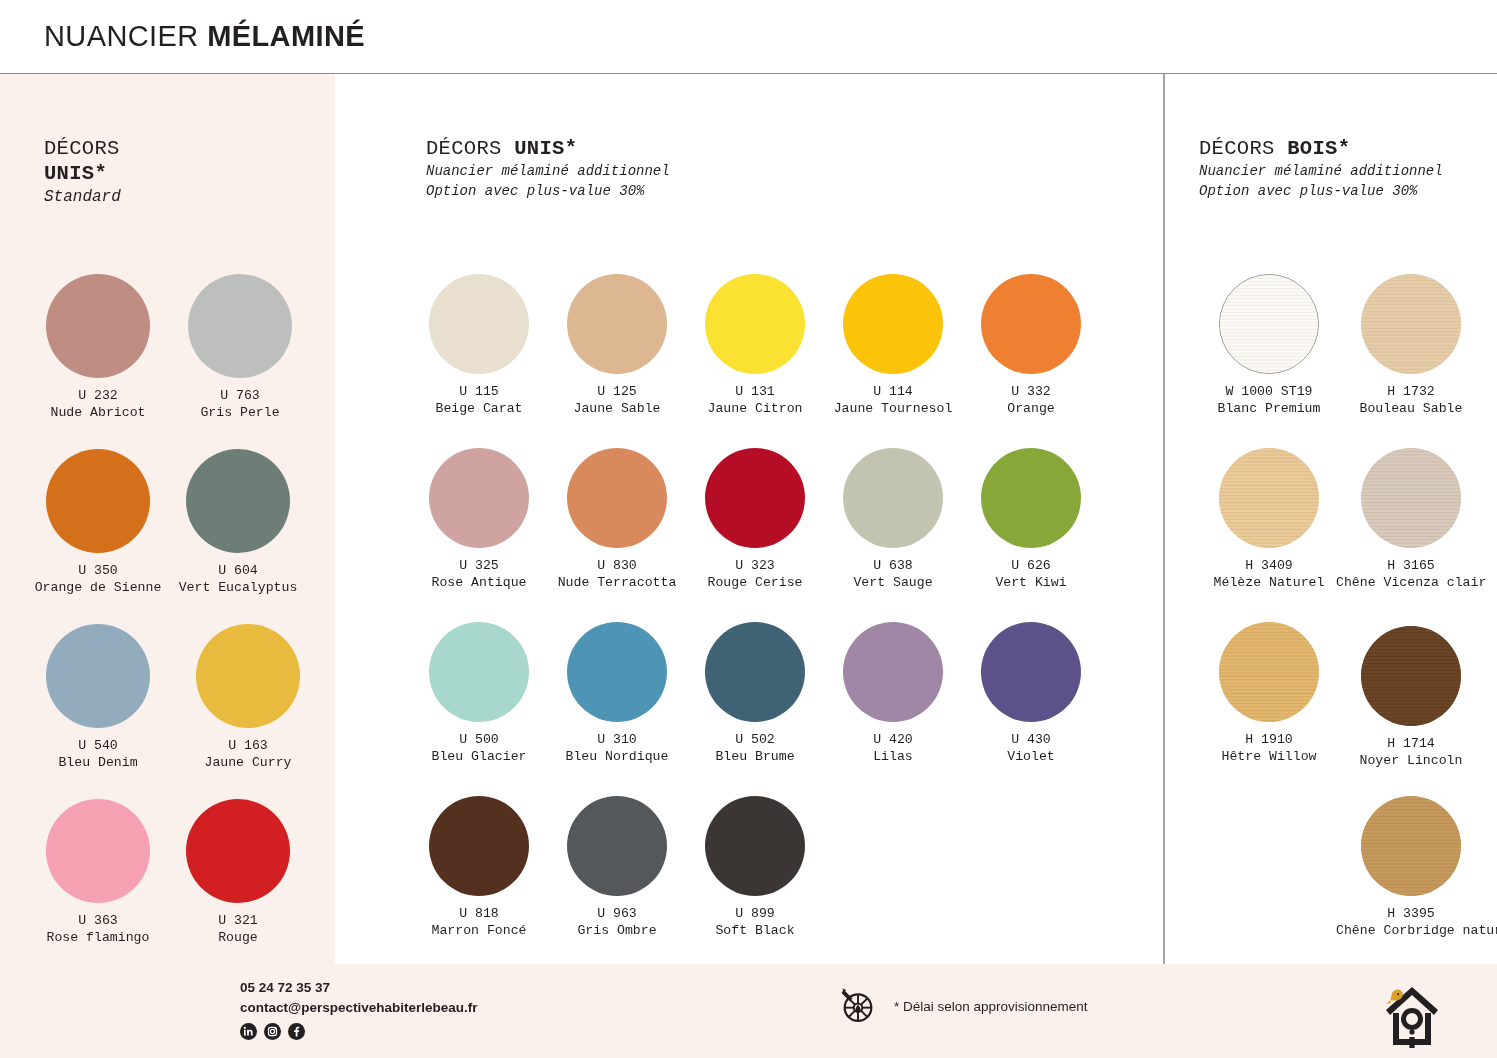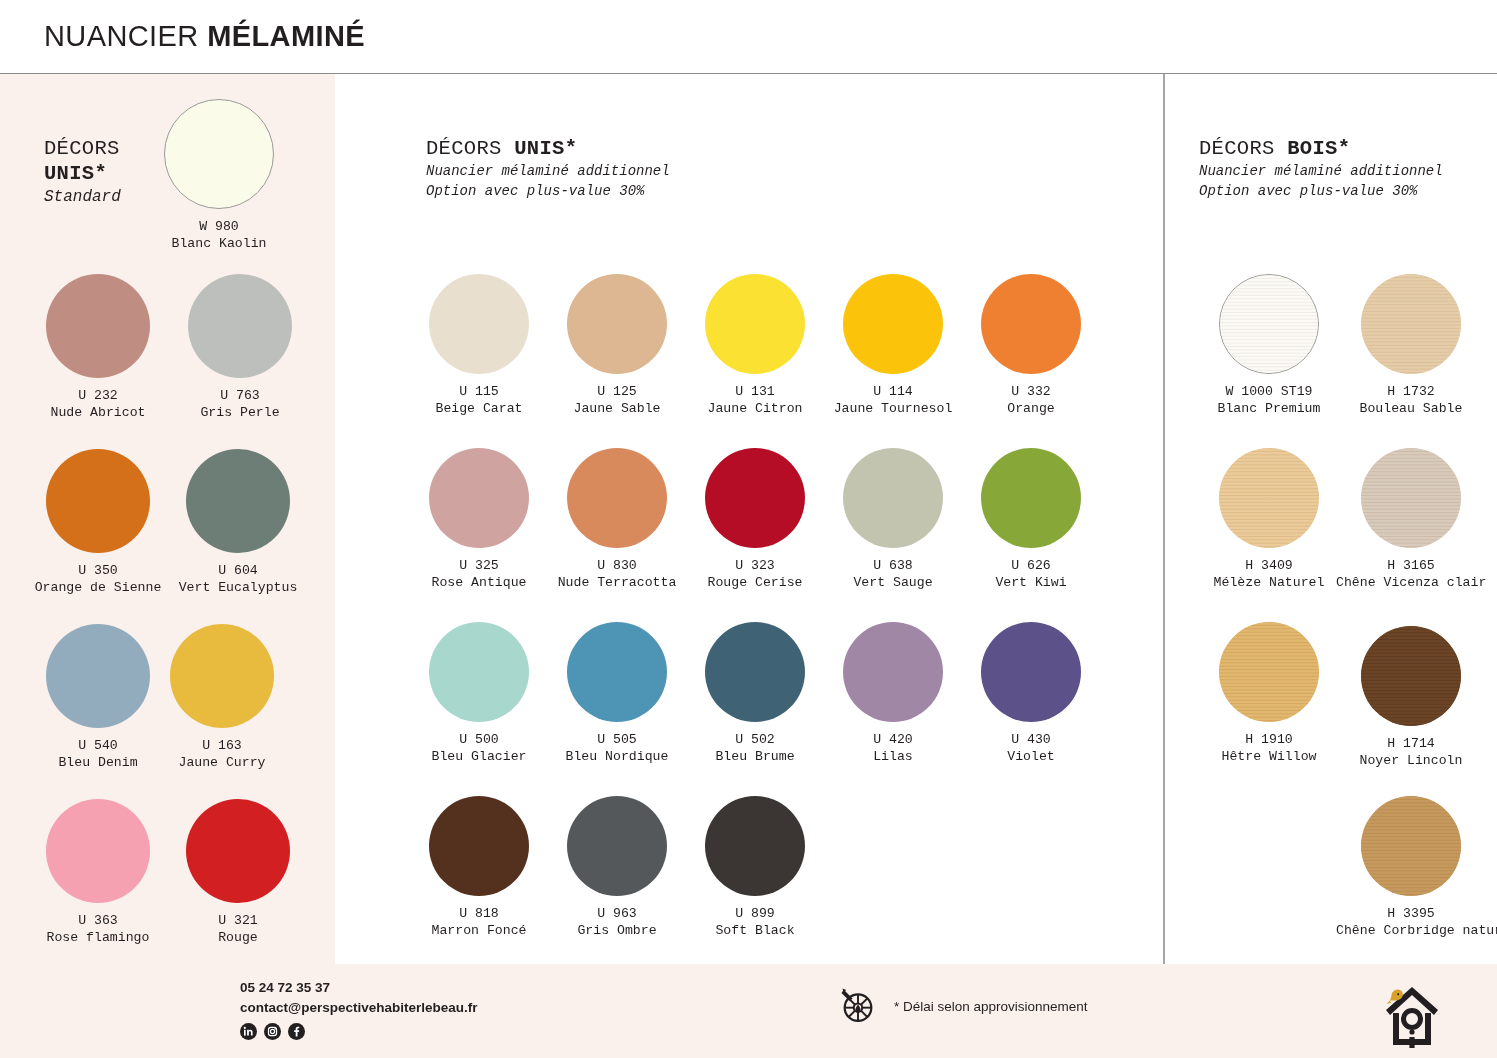--- a/index.html
+++ b/index.html
@@ -230,27 +230,20 @@
     </div>
 
     <div class="sec-head" id="right-head">
       <div class="sec-title">
         <span>DÉCORS </span><b>BOIS*</b>
       </div>
       <div class="sec-sub">Nuancier mélaminé additionnel</div>
       <div class="sec-sub">Option avec plus-value 30%</div>
     </div>
 
-    <div class="swatch" id="sw-kaolin">
-      <div class="disc outlined" style="background: rgb(251, 251, 233);"></div>
-      <div class="labels">
-        <span class="code">W 980</span>
-        <span class="name">Blanc Kaolin</span>
-      </div>
-    </div>
 
     <div id="sidebar-grid">
         <div class="swatch" style="left: 23px; top: 200px; width: 150px;">
           <div class="disc" style="width: 104px; height: 104px; background: rgb(192, 141, 130);"></div>
           <div class="labels">
             <span class="code">U 232</span>
             <span class="name">Nude Abricot</span>
           </div>
         </div>
         <div class="swatch" style="left: 165px; top: 200px; width: 150px;">
@@ -274,21 +267,21 @@
             <span class="name">Vert Eucalyptus</span>
           </div>
         </div>
         <div class="swatch" style="left: 23px; top: 550px; width: 150px;">
           <div class="disc" style="width: 104px; height: 104px; background: rgb(146, 172, 189);"></div>
           <div class="labels">
             <span class="code">U 540</span>
             <span class="name">Bleu Denim</span>
           </div>
         </div>
-        <div class="swatch" style="left: 147px; top: 550px; width: 150px;">
+        <div class="swatch" style="left: 173px; top: 550px; width: 150px;">
           <div class="disc" style="width: 104px; height: 104px; background: rgb(232, 187, 63);"></div>
           <div class="labels">
             <span class="code">U 163</span>
             <span class="name">Jaune Curry</span>
           </div>
         </div>
         <div class="swatch" style="left: 23px; top: 725px; width: 150px;">
           <div class="disc" style="width: 104px; height: 104px; background: rgb(245, 161, 178);"></div>
           <div class="labels">
             <span class="code">U 363</span>
@@ -377,21 +370,21 @@
         <div class="swatch" style="left: 419px; top: 548px; width: 120px;">
           <div class="disc" style="width: 100px; height: 100px; background: rgb(168, 215, 206);"></div>
           <div class="labels">
             <span class="code">U 500</span>
             <span class="name">Bleu Glacier</span>
           </div>
         </div>
         <div class="swatch" style="left: 557px; top: 548px; width: 120px;">
           <div class="disc" style="width: 100px; height: 100px; background: rgb(78, 148, 180);"></div>
           <div class="labels">
-            <span class="code">U 505</span>
+            <span class="code">U 310</span>
             <span class="name">Bleu Nordique</span>
           </div>
         </div>
         <div class="swatch" style="left: 695px; top: 548px; width: 120px;">
           <div class="disc" style="width: 100px; height: 100px; background: rgb(64, 98, 117);"></div>
           <div class="labels">
             <span class="code">U 502</span>
             <span class="name">Bleu Brume</span>
           </div>
         </div>

